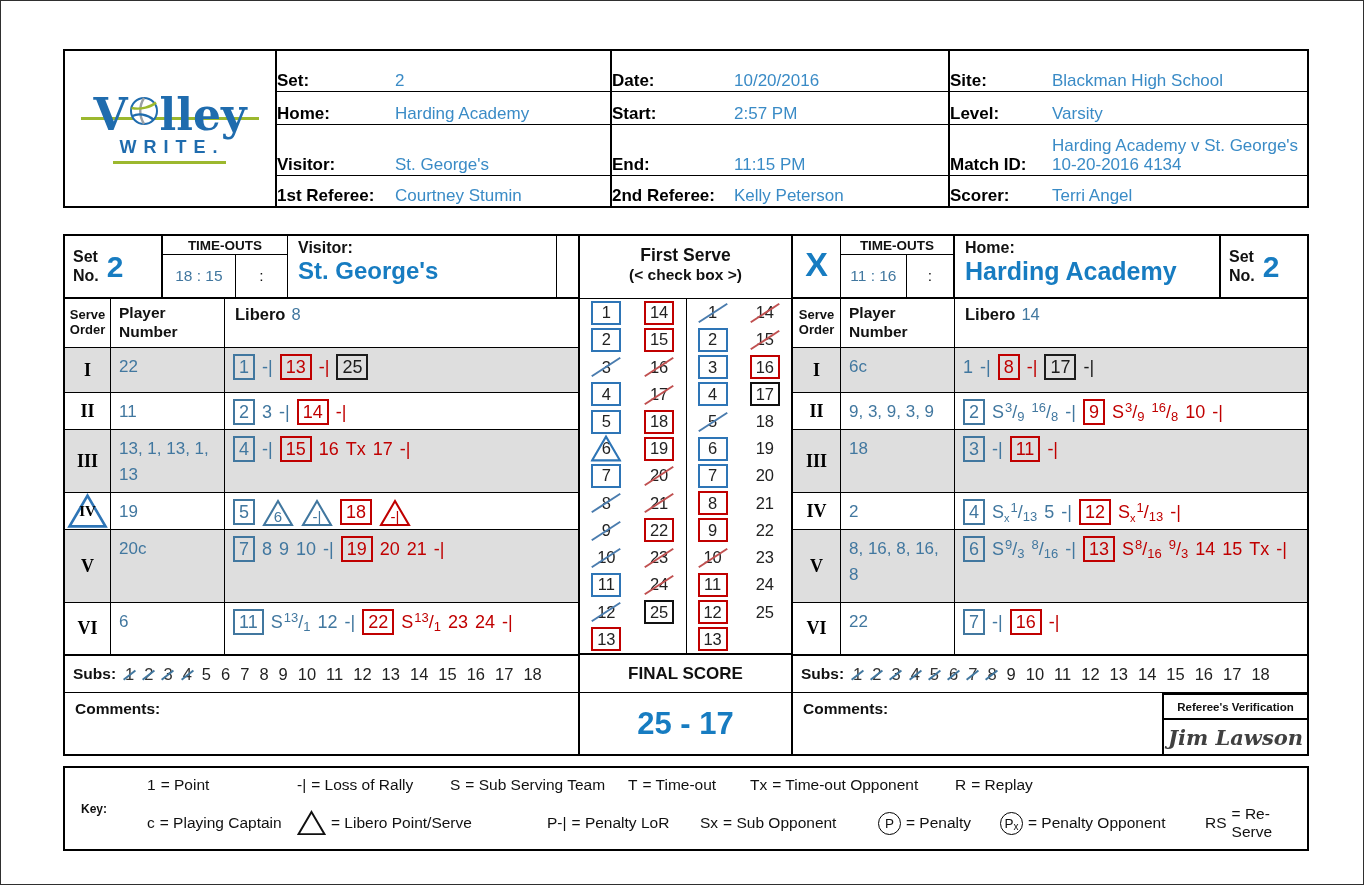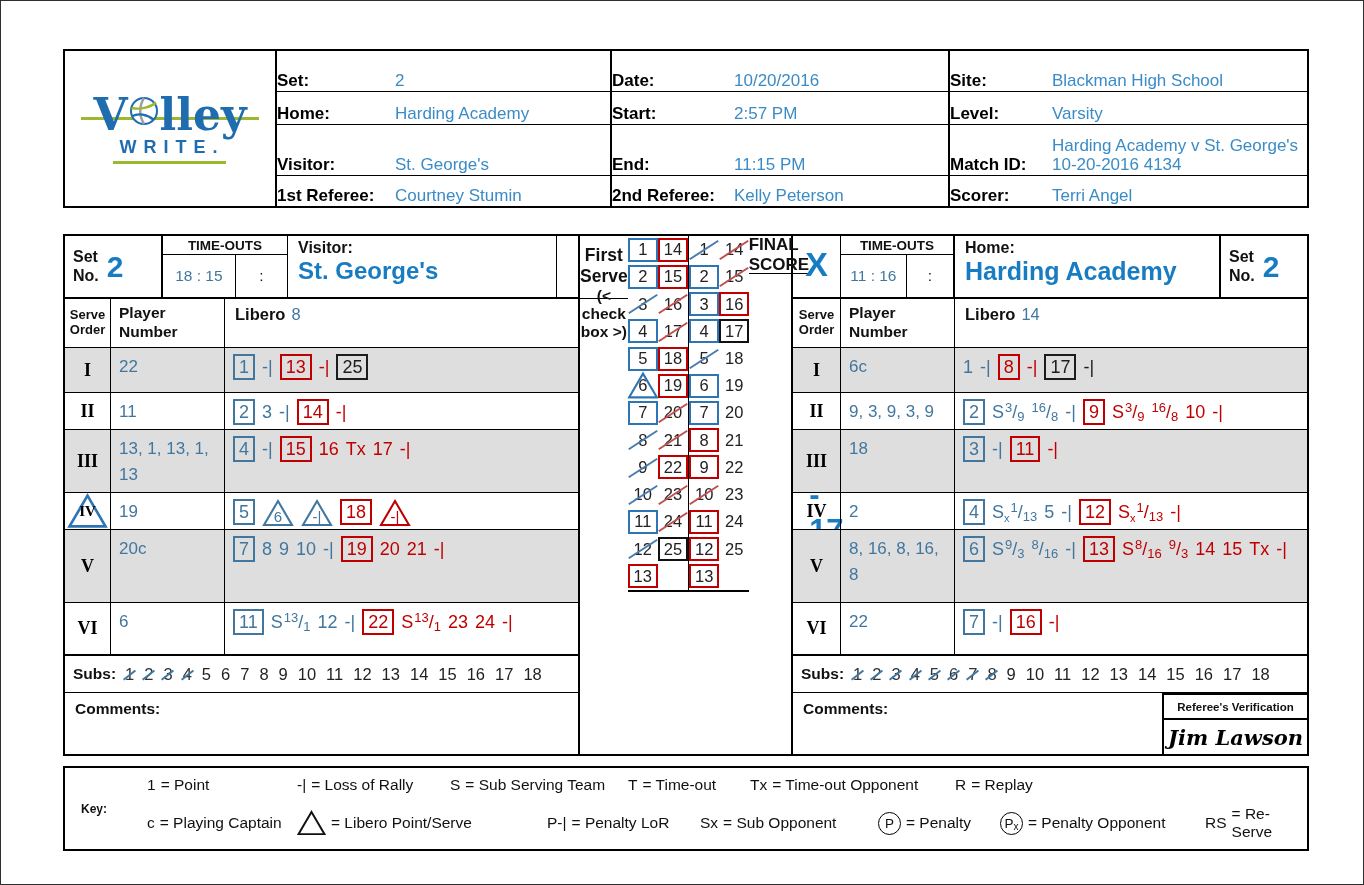--- a/index.html
+++ b/index.html
@@ -21,21 +21,21 @@
 .hcell{display:flex;align-items:flex-end;padding-left:0;overflow:hidden}
 .hc0{width:333px}.hc1{width:338px;border-left:2px solid #000}.hc2{flex:1;border-left:2px solid #000}
 .hlabel{font-weight:bold;font-size:17px;color:#000;flex:0 0 auto}
 .hc0 .hlabel{width:118px}.hc1 .hlabel{width:122px}.hc2 .hlabel{width:102px}
 .hvalue{color:#3a8bc6;font-size:17px;line-height:1.15;padding-right:6px}
 
 
 #main{position:absolute;left:62px;top:233px;width:1246px;height:522px;border:2px solid #000;display:flex;background:#fff}
 .panel{display:flex;flex-direction:column}
 #panel-v{width:513px}
-#panel-c{width:215px;border-left:2px solid #000;border-right:2px solid #000;display:flex;flex-direction:row}
+#panel-c{width:215px;border-left:2px solid #000;border-right:2px solid #000;display:flex;flex-direction:column}
 #panel-h{flex:1}
 
 .band1{height:63px;display:flex;border-bottom:2px solid #000}
 .setbox{display:flex;align-items:center;padding:4px 6px 4px 8px;gap:8px}
 .setbox-l{width:98px;border-right:2px solid #000}
 .setbox-r{width:88px;border-left:2px solid #000}
 .setlbl{font-weight:bold;font-size:16px;line-height:1.15}
 .setnum{font-size:30px;font-weight:bold;color:var(--brand)}
 .tobox{display:flex;flex-direction:column}
 .tobox-v{width:125px;border-right:1px solid #000}
@@ -86,21 +86,21 @@
 
 .subsrow{height:38px;border-top:1px solid #000;border-bottom:1px solid #000;display:flex;align-items:center;padding:0 8px;white-space:nowrap}
 .subslbl{font-weight:bold;font-size:15.5px;margin-right:9px}
 .subnum{display:inline-block;position:relative;font-size:16.5px;color:#222;margin-right:10px}
 .subnum.crossed{color:#333}
 .subnum.crossed::after{content:"";position:absolute;left:-3px;right:-3px;top:48%;height:2px;background:var(--entry);transform:rotate(-38deg)}
 .comments{flex:1;position:relative;padding:7px 10px}
 .comlbl{font-weight:bold;font-size:15.5px}
 #refbox{position:absolute;right:0;top:0;bottom:0;width:145px;border:2px solid #000;border-right:none;border-bottom:none;background:#fff;display:flex;flex-direction:column}
 #reflabel{height:25px;border-bottom:2px solid #000;display:flex;align-items:center;justify-content:center;font-weight:bold;font-size:11.5px}
-#refsig{flex:1;display:flex;align-items:center;justify-content:center;font-family:"DejaVu Serif",serif;font-style:italic;font-weight:bold;font-size:21px;color:#000000}
+#refsig{flex:1;display:flex;align-items:center;justify-content:center;font-family:"DejaVu Serif",serif;font-style:italic;font-weight:bold;font-size:21px;color:#404040}
 
 
 .fshead{height:63px;border-bottom:1px solid #000;text-align:center;padding-top:9px}
 .fs1{font-weight:bold;font-size:17.5px}
 .fs2{font-weight:bold;font-size:15.5px}
 .gridwrap{height:356px;display:flex;border-bottom:2px solid #000}
 .ghalf{width:50%;display:grid;grid-template-columns:1fr 1fr;grid-template-rows:repeat(13,1fr)}
 .ghalf.right{border-left:1.5px solid #000}
 .gcell{display:flex;align-items:center;justify-content:center}
 .gnum{position:relative;min-width:30px;height:24px;display:flex;align-items:center;justify-content:center;font-size:16.5px;color:#222;padding:0 3px}

